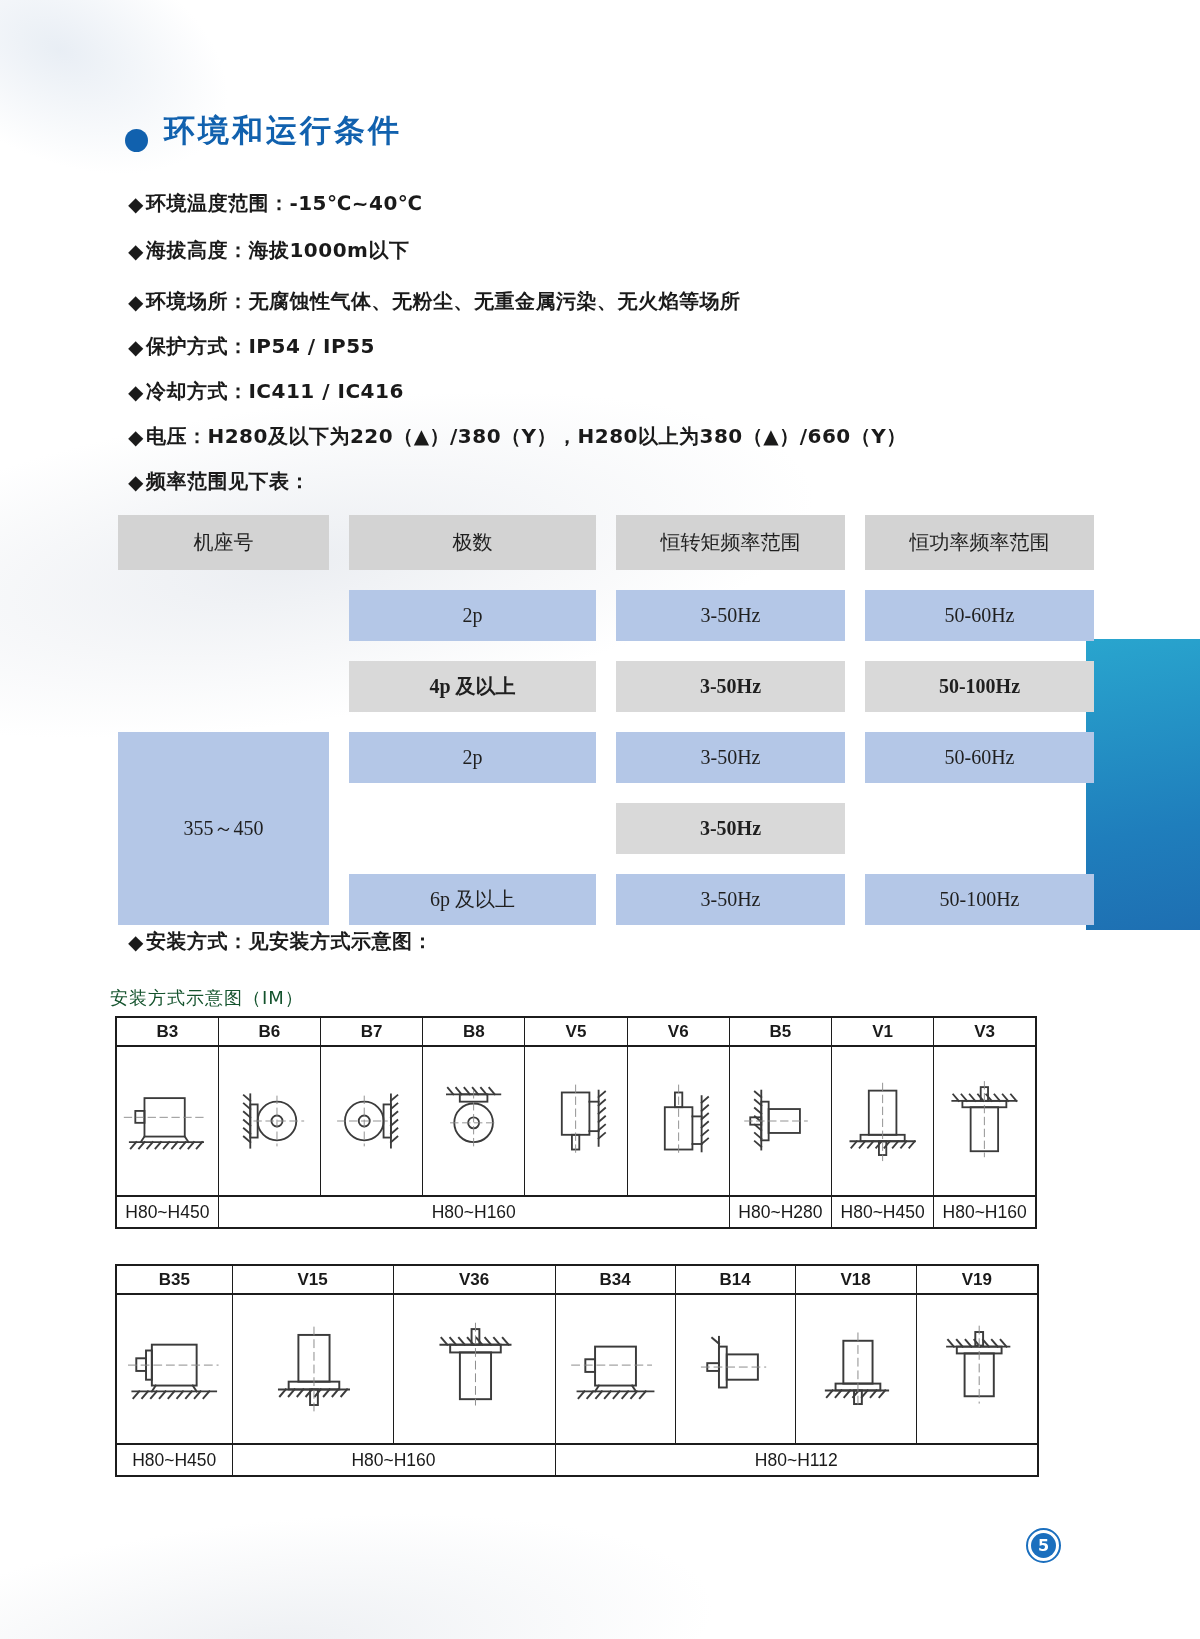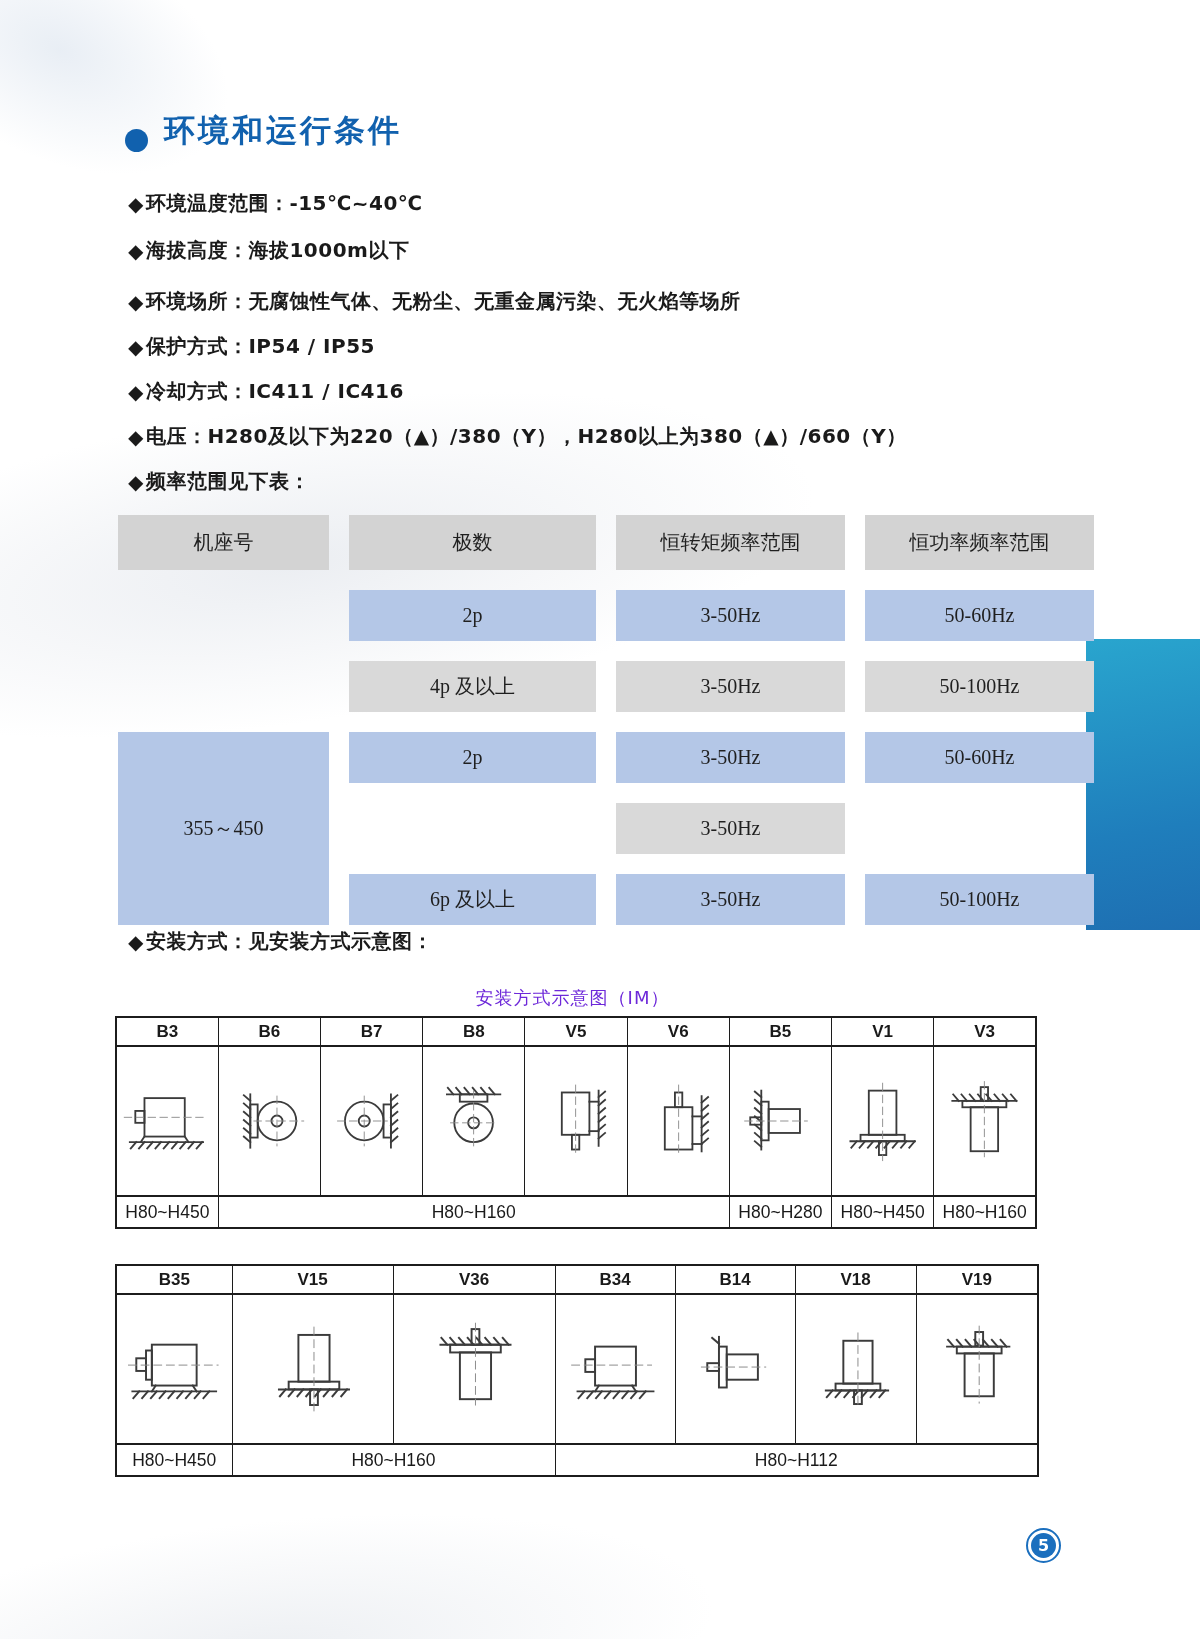--- a/index.html
+++ b/index.html
@@ -49,26 +49,26 @@
     gap:20px;
     margin-left:8px;
   }
   #freq-table .cell{
     display:flex;align-items:center;justify-content:center;
     font-family:"Liberation Serif","DejaVu Serif",serif;
     font-size:20px;color:#1f1f1f;
   }
   #freq-table .h{background:var(--header-gray,#d3d3d3);}
   #freq-table .blue{background:var(--cell-blue,#b4c7e7);text-align:center;}
-  #freq-table .gray{background:var(--cell-gray,#d9d9d9);}
+  #freq-table .gray{background:var(--cell-gray,#d9d9d9);font-weight:bold;}
   
   #mount-note{top:928px;}
   #mount-caption{
     position:absolute;left:110px;top:986px;width:925px;z-index:2;
-    text-align:center;font-size:18px;letter-spacing:1px;color:#6d28d9;
+    text-align:left;font-size:18px;letter-spacing:1px;color:#14532d;
   }
   table.mtable{
     position:absolute;left:115px;z-index:2;
     width:922px;border-collapse:collapse;table-layout:fixed;
     background:#fff;border:2px solid #1c1c1c;
     font-family:"Liberation Sans","DejaVu Sans",sans-serif;
   }
   #mount-table-1{top:1016px;}
   #mount-table-2{top:1264px;}
   .mtable th,.mtable td{border:1px solid #1c1c1c;padding:0;}

